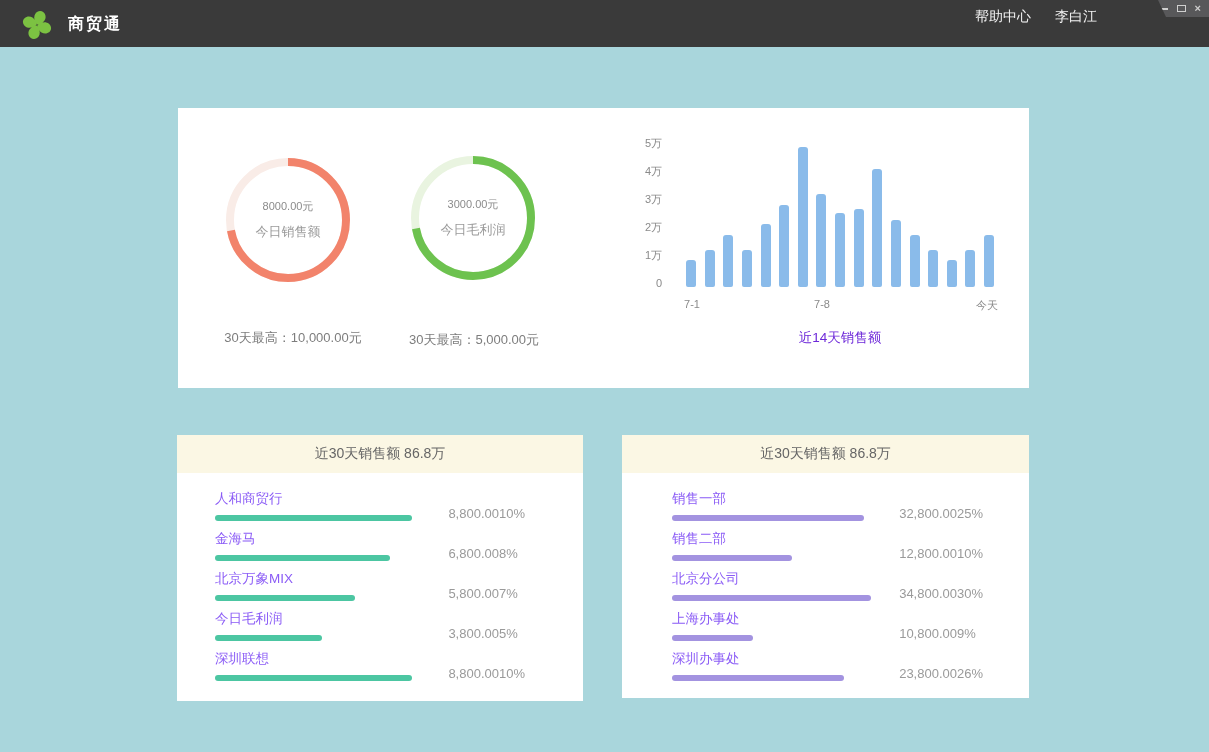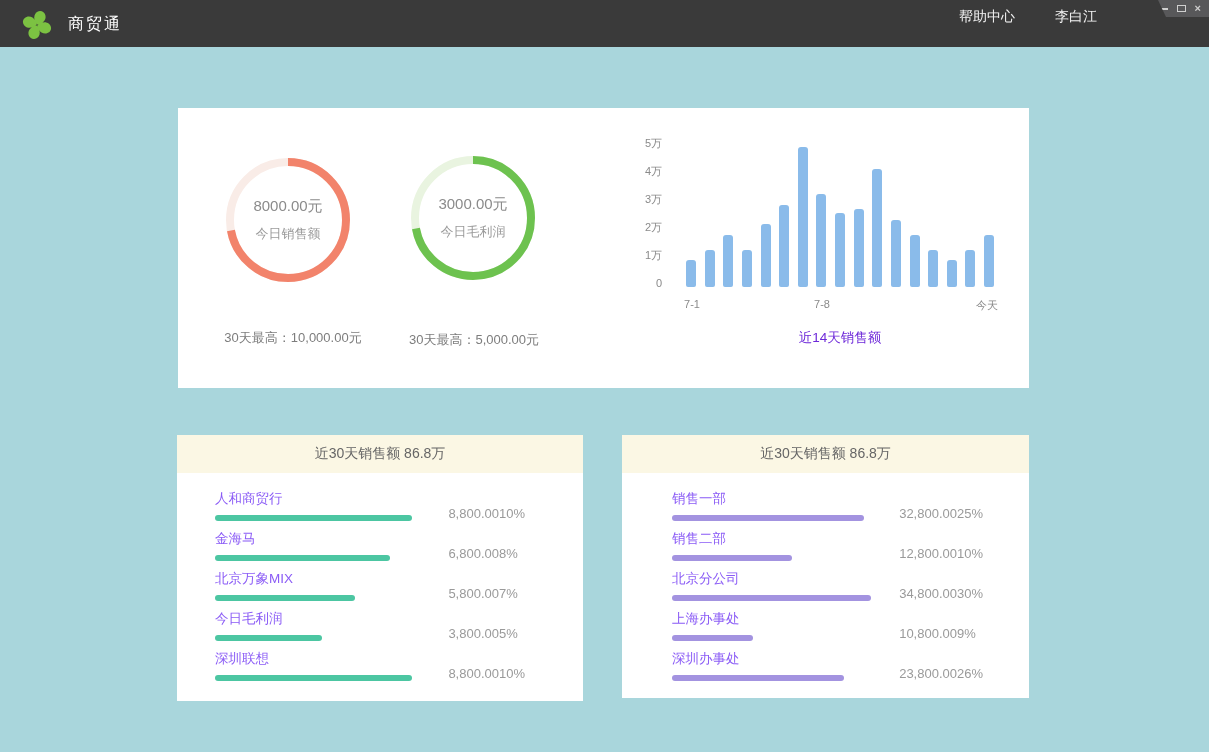--- a/index.html
+++ b/index.html
@@ -5,41 +5,41 @@
   html,body{margin:0;padding:0;}
   body{
     width:1209px;height:752px;position:relative;overflow:hidden;
     font-family:"Liberation Sans","DejaVu Sans",sans-serif;
     background:#a9d6dc;
   }
   
   .titlebar{position:absolute;left:0;top:0;width:1209px;height:47px;background:#3a3a3a;}
   .titlebar .logo{position:absolute;left:20px;top:7px;width:34px;height:34px;}
   .titlebar .app-title{position:absolute;left:68px;top:0;height:51px;line-height:47px;
-    color:#fff;font-size:16px;font-weight:normal;letter-spacing:2px;}
-  .titlebar .right-links{position:absolute;right:112px;top:0;height:34px;display:flex;align-items:center;gap:40px;}
+    color:#fff;font-size:16px;font-weight:bold;letter-spacing:2px;}
+  .titlebar .right-links{position:absolute;right:112px;top:0;height:34px;display:flex;align-items:center;gap:24px;}
   .titlebar .right-links span{color:#f2f2f2;font-size:14px;cursor:pointer;}
   .win-controls{position:absolute;right:0;top:0;width:60px;height:17px;background:#58585a;
     clip-path:polygon(9px 0,100% 0,100% 100%,17px 100%);
     display:flex;align-items:center;justify-content:flex-end;gap:9px;padding-right:8px;box-sizing:border-box;}
   .wc{display:inline-block;cursor:pointer;}
   .wc-min{width:9px;height:2px;background:#cfcfcf;}
   .wc-max{width:9px;height:7px;border:1.5px solid #cfcfcf;box-sizing:border-box;background:transparent;}
   .wc-close{color:#cfcfcf;font-size:11px;line-height:11px;font-weight:bold;}
   
   .card{position:absolute;background:#fff;}
   .top-card{left:178px;top:108px;width:851px;height:280px;}
   .left-card{left:177px;top:435px;width:406px;height:266px;}
   .right-card{left:622px;top:435px;width:407px;height:263px;}
   
   .donut{position:absolute;width:128px;height:128px;}
   .donut svg{position:absolute;left:0;top:0;}
   .donut .center{position:absolute;left:0;top:0;width:128px;height:128px;display:flex;
     flex-direction:column;align-items:center;justify-content:center;gap:9px;}
-  .donut .amount{font-size:15px;color:#8b8b8b;}
+  .donut .amount{font-size:11px;color:#8b8b8b;}
   .donut .dlabel{font-size:13px;color:#9a9a9a;}
   .donut-note{position:absolute;font-size:13px;color:#7d7d7d;transform:translateX(-50%);white-space:nowrap;}
   
   .yticks{position:absolute;left:448px;top:30px;width:36px;height:151px;display:flex;
     flex-direction:column;justify-content:space-between;align-items:flex-end;gap:8px;}
   .yticks span{font-size:11px;color:#8a8a8a;line-height:11px;}
   .bars{position:absolute;left:508px;top:29px;width:308px;height:150px;display:flex;
     align-items:flex-end;justify-content:space-between;}
   .bar{width:10px;border-radius:3px 3px 2px 2px;}
   .xticks{position:absolute;left:508px;top:190px;width:308px;height:14px;}

